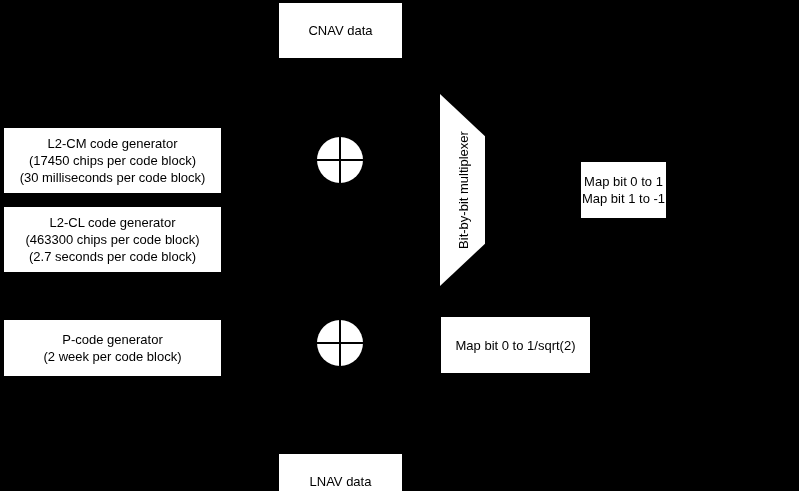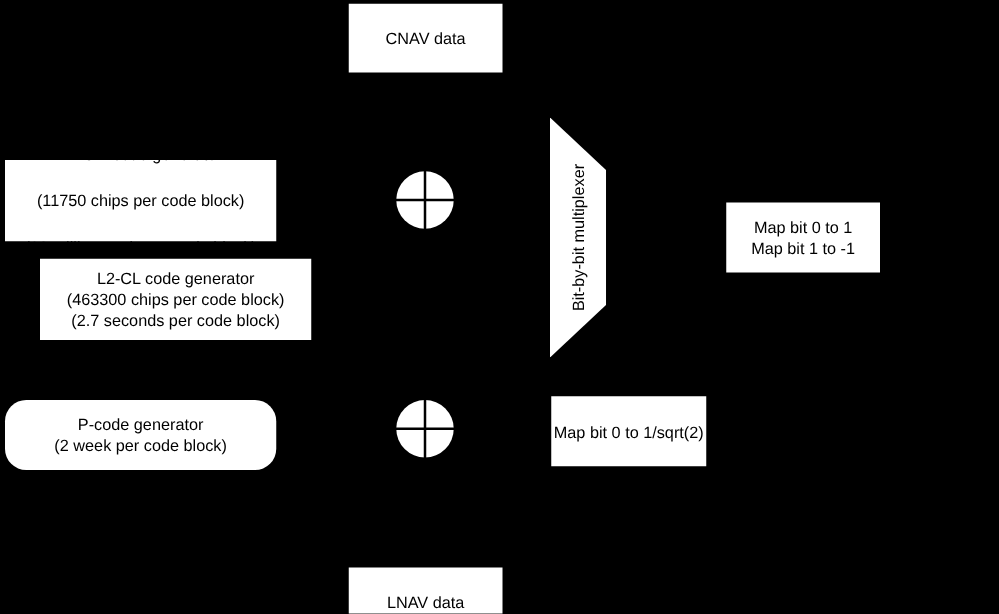--- a/index.html
+++ b/index.html
@@ -75,57 +75,57 @@
 </style>
 </head>
 <body>
 
 <div id="canvas">
 
   <div class="box" style="left:279px; top:3px; width:123px; height:55px;">
     <span class="ln">CNAV data</span>
   </div>
 
-  <div class="box" style="left:4px; top:128px; width:217px; height:65px;gap:20px;">
+  <div class="box" style="left:4px; top:128px; width:217px; height:65px;">
     <span class="ln">L2-CM code generator</span>
-    <span class="ln">(11750 chips per code block)</span>
+    <span class="ln">(17450 chips per code block)</span>
     <span class="ln">(30 milliseconds per code block)</span>
   </div>
 
-  <div class="box" style="left:4px; top:207px; width:217px; height:65px;margin-left:28px;">
+  <div class="box" style="left:4px; top:207px; width:217px; height:65px;">
     <span class="ln">L2-CL code generator</span>
     <span class="ln">(463300 chips per code block)</span>
     <span class="ln">(2.7 seconds per code block)</span>
   </div>
 
-  <div class="box" style="left:4px; top:320px; width:217px; height:56px;border-radius:17px;">
+  <div class="box" style="left:4px; top:320px; width:217px; height:56px;">
     <span class="ln">P-code generator</span>
     <span class="ln">(2 week per code block)</span>
   </div>
 
   <div class="adder" style="left:317px; top:137px;">
     <span class="vbar"></span>
     <span class="hbar"></span>
   </div>
 
   <div class="adder" style="left:317px; top:320px;">
     <span class="vbar"></span>
     <span class="hbar"></span>
   </div>
 
   <div class="mux" style="left:440px; top:94px; width:45px; height:192px;">
     <span class="muxlabel">Bit-by-bit multiplexer</span>
   </div>
 
-  <div class="box" style="left:581px; top:162px; width:123px; height:56px;">
+  <div class="box" style="left:581px; top:162px; width:85px; height:56px;">
     <span class="ln">Map bit 0 to 1</span>
     <span class="ln">Map bit 1 to -1</span>
   </div>
 
-  <div class="box" style="left:441px; top:317px; width:124px; height:56px;">
+  <div class="box" style="left:441px; top:317px; width:149px; height:56px;">
     <span class="ln">Map bit 0 to 1/sqrt(2)</span>
   </div>
 
   <div class="box" style="left:279px; top:454px; width:123px; height:55px;">
     <span class="ln">LNAV data</span>
   </div>
 
 </div>
 
 </body></html>

